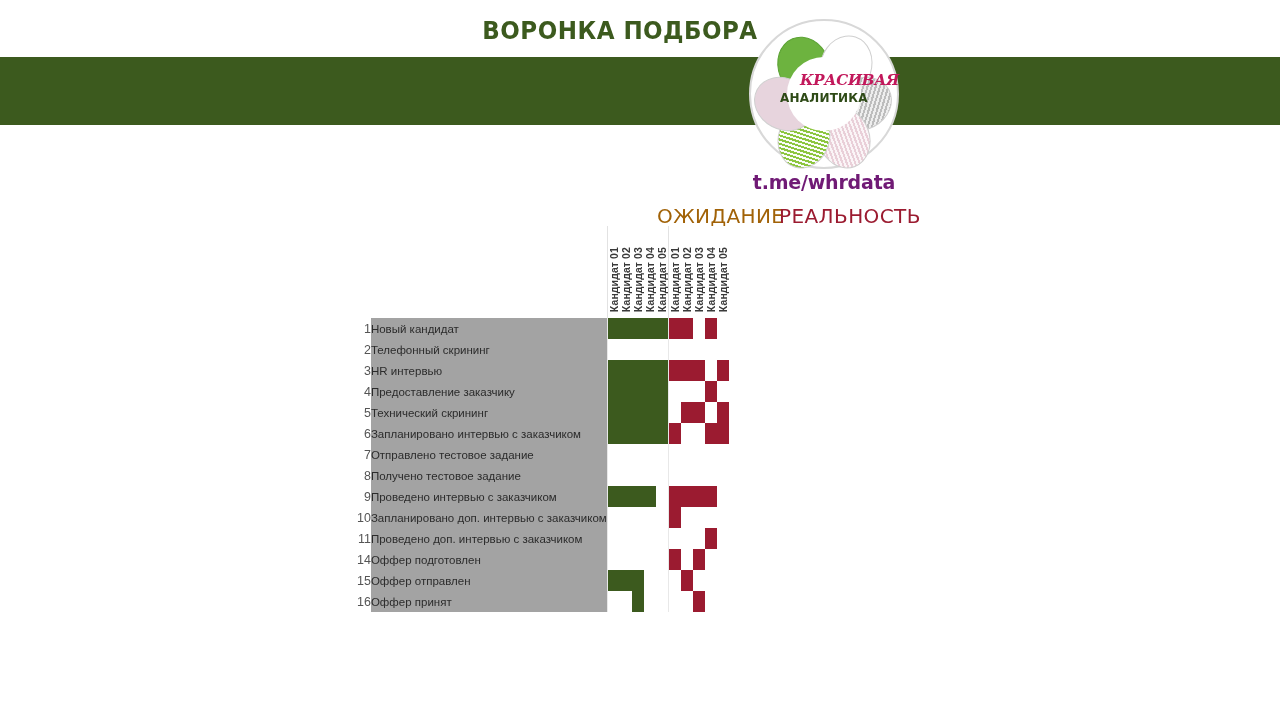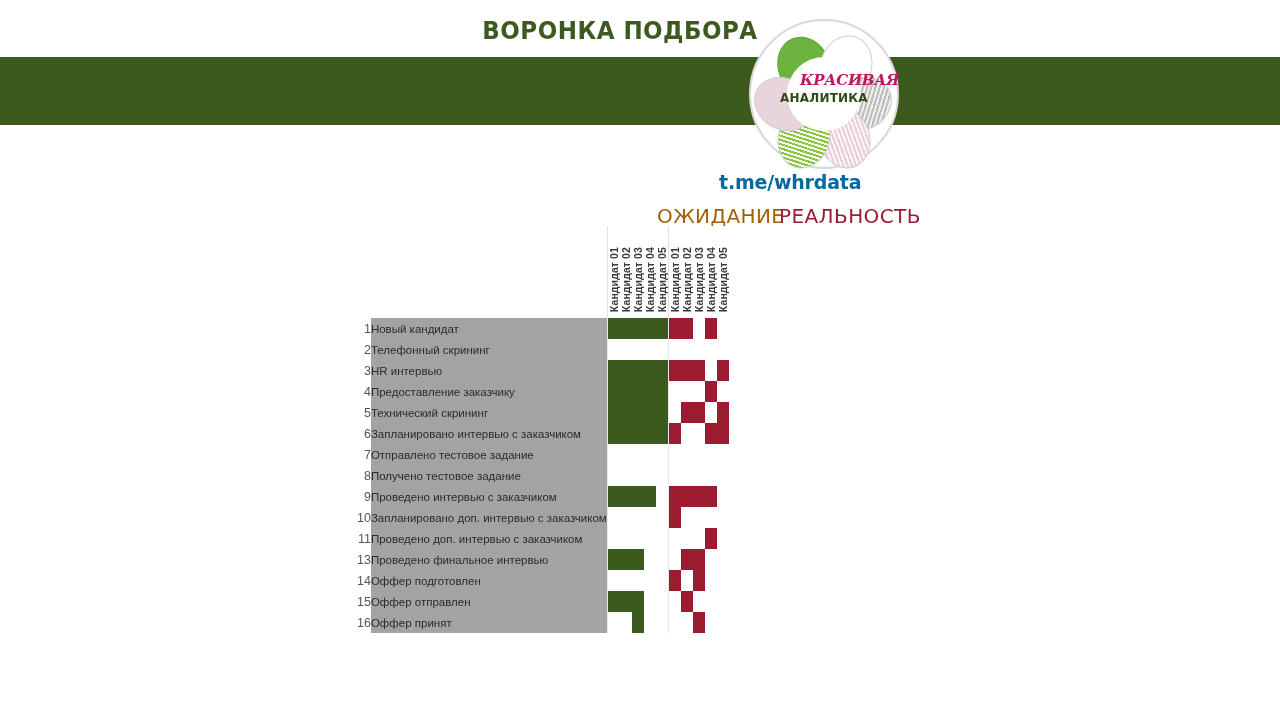--- a/index.html
+++ b/index.html
@@ -72,23 +72,24 @@
   }
   .logo-word2 {
     position: absolute; left: 0; top: 72px; width: 150px;
     text-align: center;
     font-family: "DejaVu Sans", sans-serif;
     font-weight: 700; font-size: 12px;
     color: #2e4a16; letter-spacing: .2px;
   }
   .tg-handle {
     position: absolute; left: 719px; top: 171px; width: 210px;
+    text-align: center;
     font-family: "DejaVu Sans", sans-serif;
     font-weight: 700; font-size: 19px;
-    color: #0369a1; letter-spacing: -.2px;
+    color: #701a75; letter-spacing: -.2px;
   }
 
   
   .matrix { position: absolute; left: 357px; top: 204px; }
 
   .grp-label {
     position: absolute; top: 0;
     font-family: "DejaVu Sans", sans-serif;
     font-weight: 400; font-size: 20px;
     letter-spacing: .4px;
@@ -381,35 +382,20 @@
             <td class="cell"></td>
             <td class="cell"></td>
             <td class="spacer"></td>
             <td class="cell firstcol"></td>
             <td class="cell"></td>
             <td class="cell"></td>
             <td class="cell on-red"></td>
             <td class="cell"></td>
           </tr>
           <tr>
-            <td class="num">13</td>
-            <td class="rowlabel">Проведено финальное интервью</td>
-            <td class="cell firstcol on-green"></td>
-            <td class="cell on-green"></td>
-            <td class="cell on-green"></td>
-            <td class="cell"></td>
-            <td class="cell"></td>
-            <td class="spacer"></td>
-            <td class="cell firstcol"></td>
-            <td class="cell on-red"></td>
-            <td class="cell on-red"></td>
-            <td class="cell"></td>
-            <td class="cell"></td>
-          </tr>
-          <tr>
             <td class="num">14</td>
             <td class="rowlabel">Оффер подготовлен</td>
             <td class="cell firstcol"></td>
             <td class="cell"></td>
             <td class="cell"></td>
             <td class="cell"></td>
             <td class="cell"></td>
             <td class="spacer"></td>
             <td class="cell firstcol on-red"></td>
             <td class="cell"></td>

